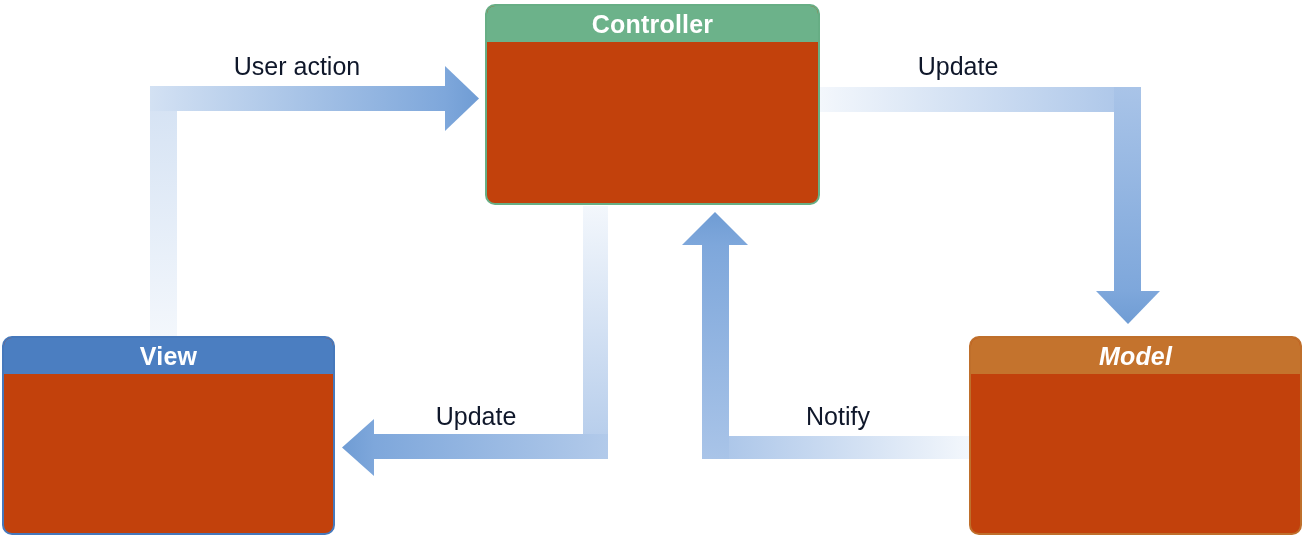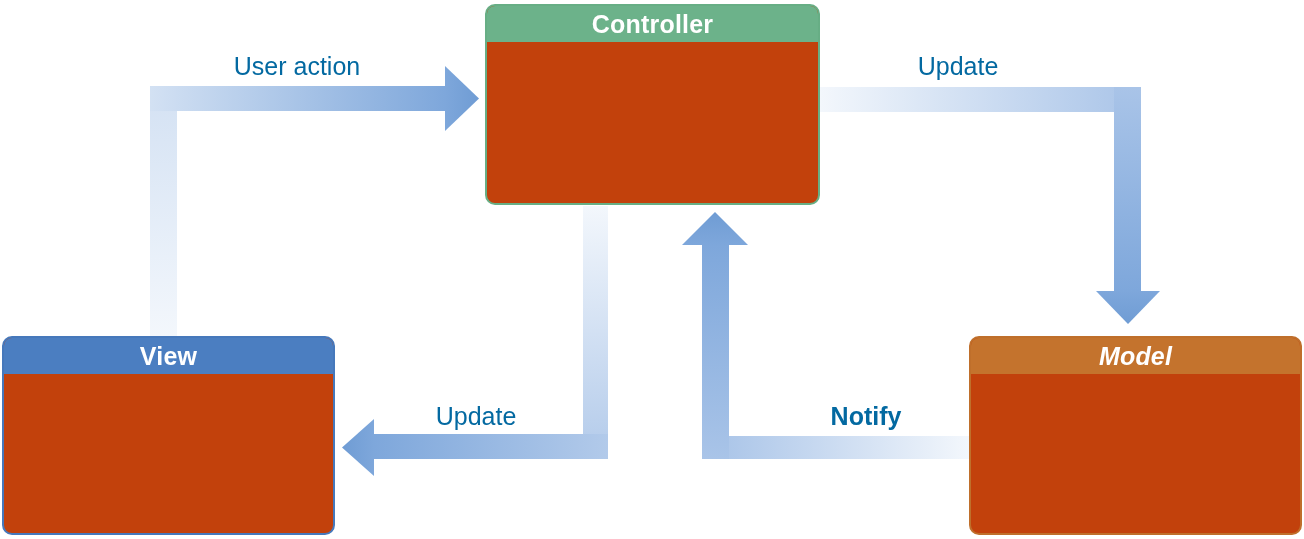--- a/index.html
+++ b/index.html
@@ -33,28 +33,28 @@
   .node-controller { left: 485px; top: 4px;   width: 335px; height: 201px; border-color: #67ae85; }
   .node-controller .node-header { background: #6cb28a; }
   .node-view       { left: 2px;   top: 336px; width: 333px; height: 199px; border-color: #4678bb; }
   .node-view .node-header { background: #4b7ec1; }
   .node-model      { left: 969px; top: 336px; width: 333px; height: 199px; border-color: #bf6f2b; }
   .node-model .node-header { background: #c4732d; font-style: italic; }
   .edge-label {
     position: absolute;
     font-size: 25px;
     line-height: 28px;
-    color: #0369a1;
+    color: #0f172a;
     white-space: nowrap;
     transform: translateX(-50%);
   }
   .lbl-user-action  { left: 297px; top: 52px; }
   .lbl-update-model { left: 958px; top: 52px; }
   .lbl-update-view  { left: 476px; top: 402px; }
-  .lbl-notify       { left: 866px; top: 402px; font-weight: bold; }
+  .lbl-notify       { left: 838px; top: 402px; }
 </style>
 </head>
 <body>
 
 <div class="canvas">
 
   <svg class="arrows-layer" width="1304" height="539" viewBox="0 0 1304 539" xmlns="http://www.w3.org/2000/svg">
     <defs>
 
       <linearGradient id="g1v" gradientUnits="userSpaceOnUse" x1="0" y1="336" x2="0" y2="86">

